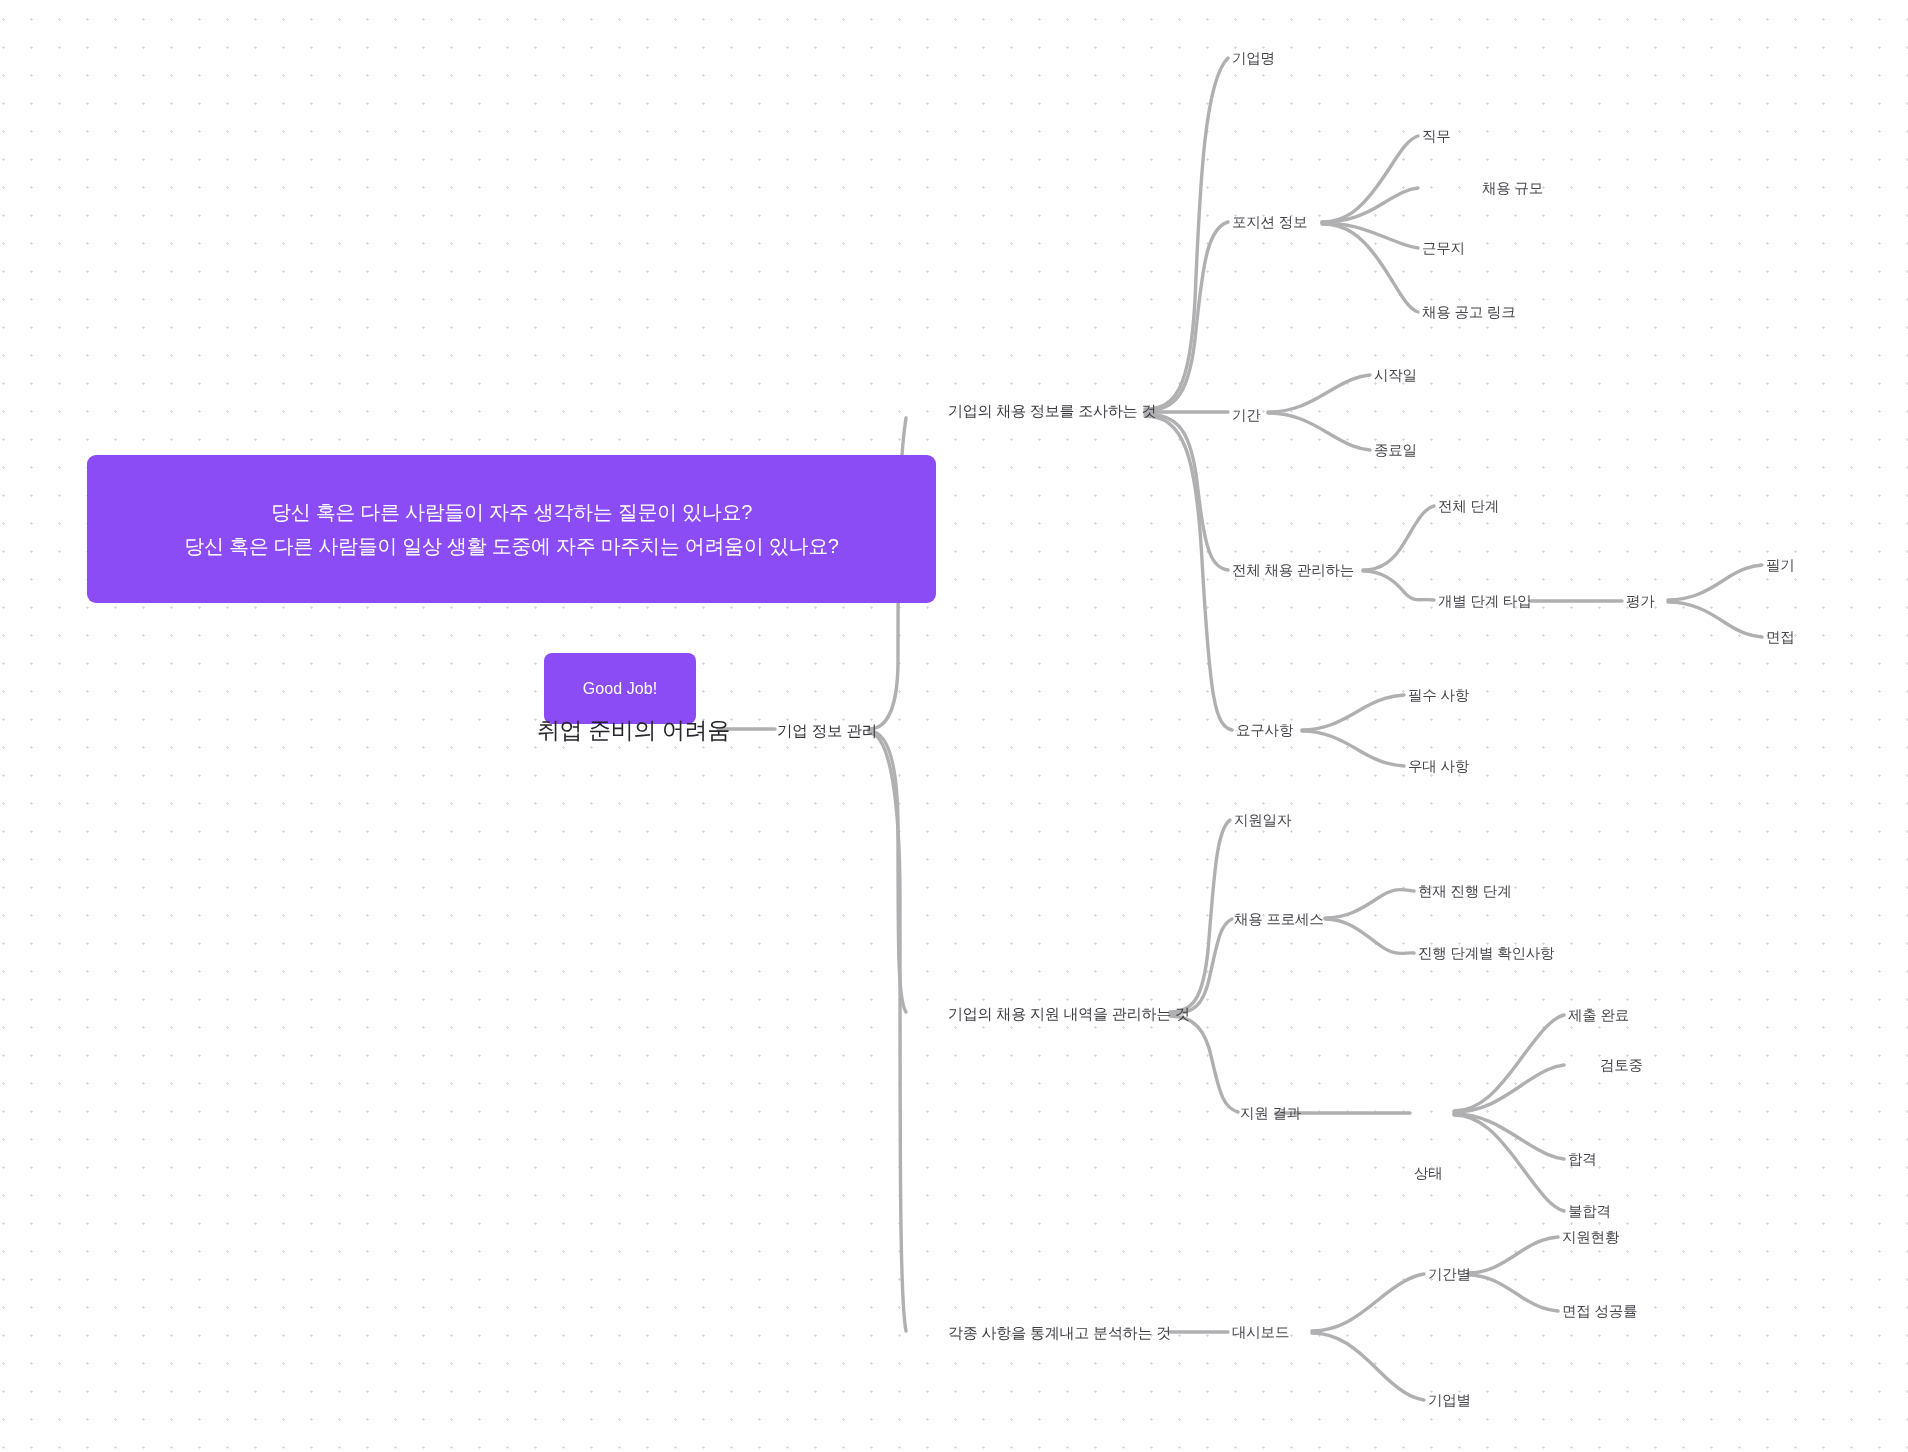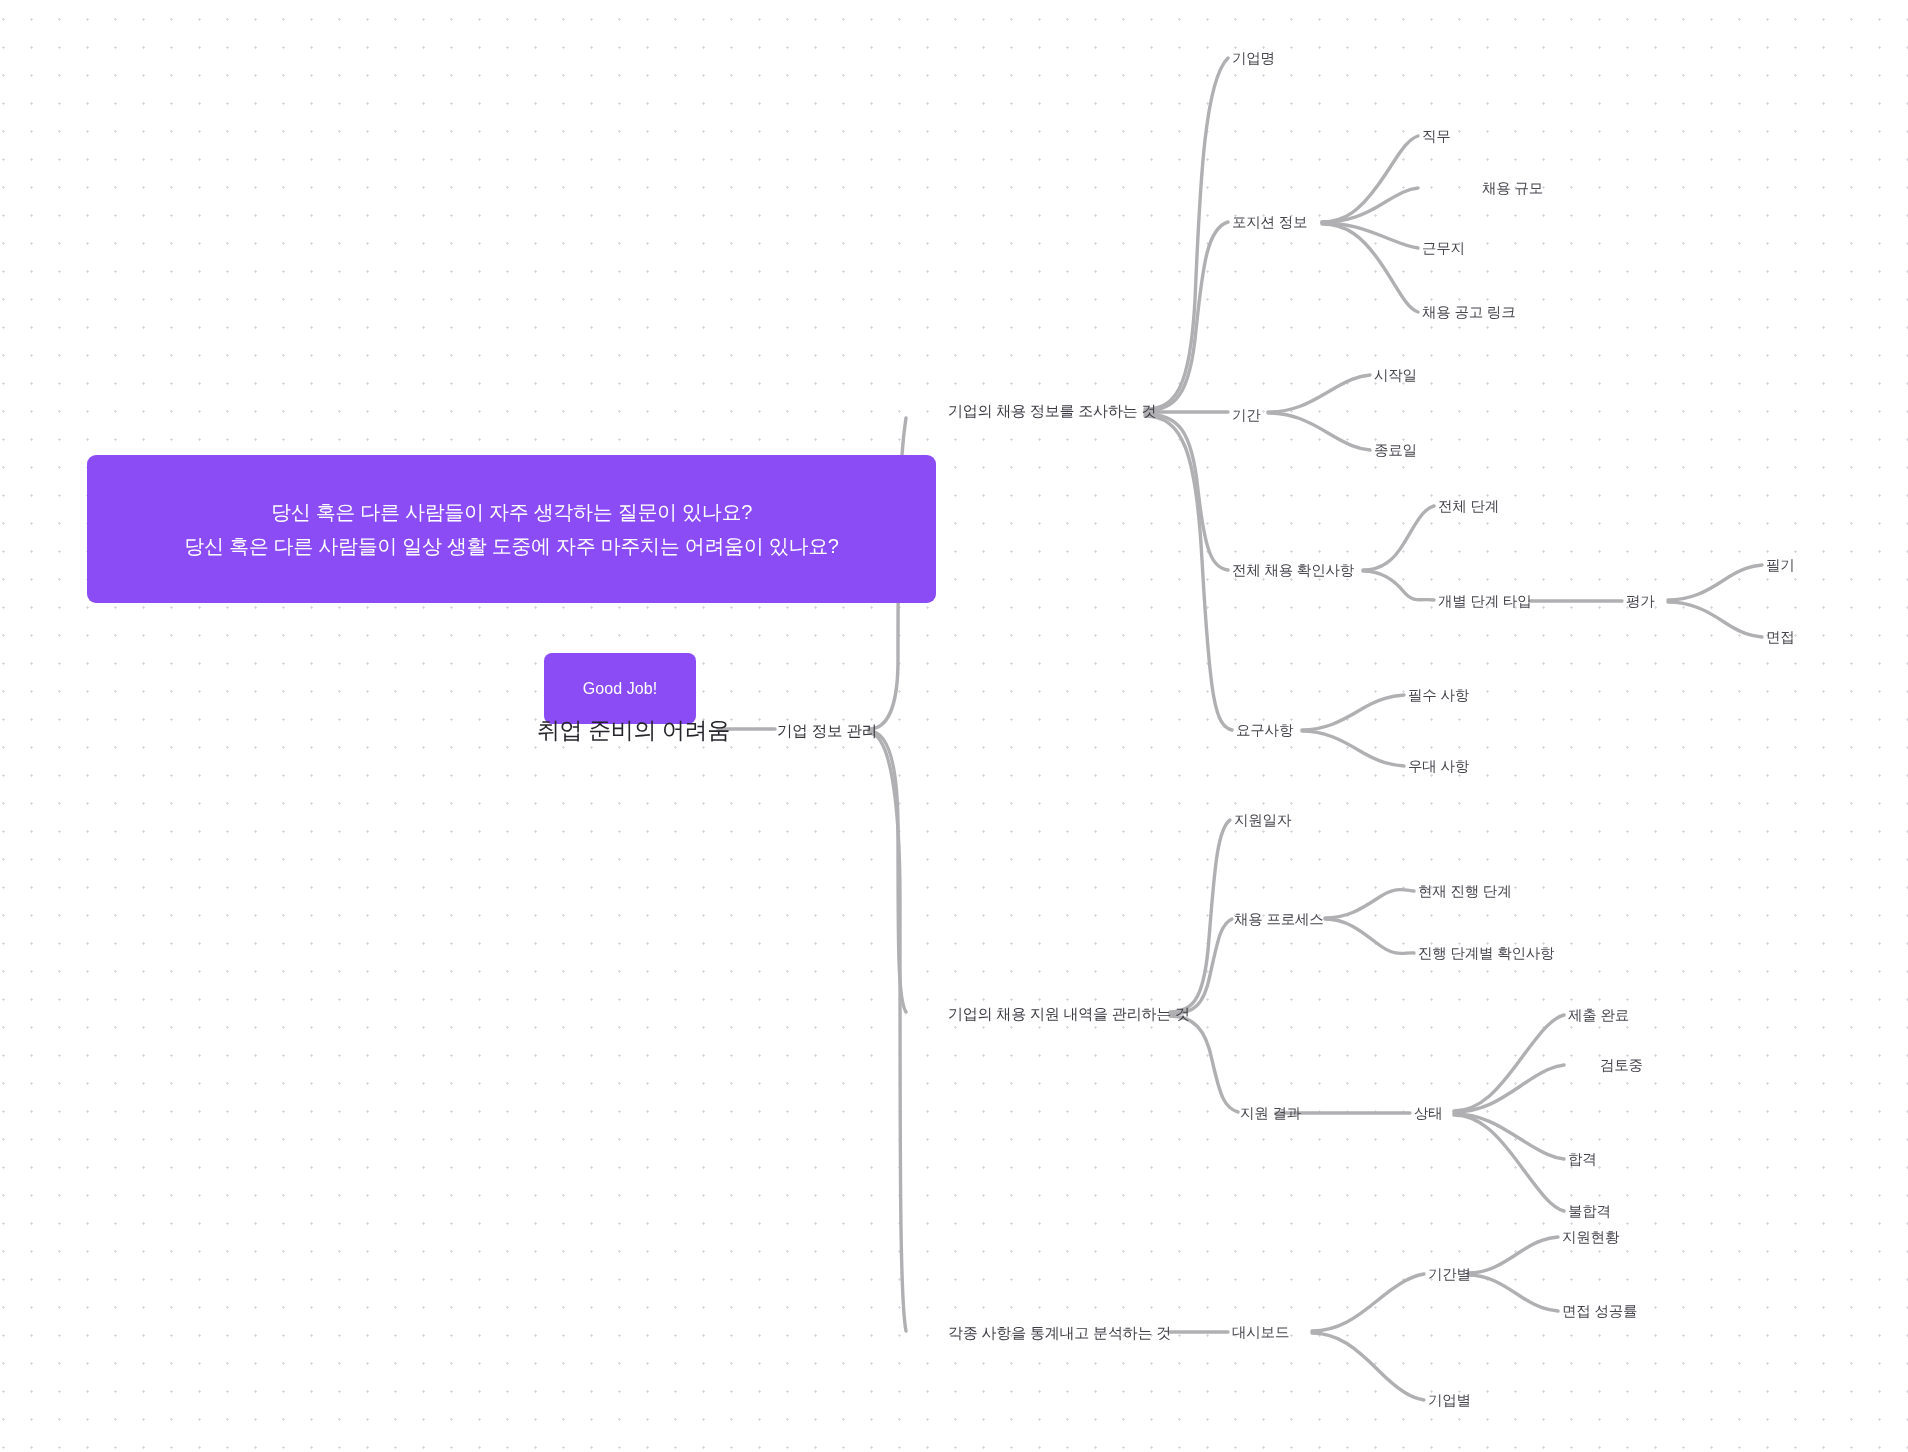--- a/index.html
+++ b/index.html
@@ -165,21 +165,21 @@
 
 <div class="node lvl-1" style="left:777px; top:723px;">기업 정보 관리</div>
 
 <div class="node lvl-2" style="left:948px; top:403px;">기업의 채용 정보를 조사하는 것</div>
 <div class="node lvl-2" style="left:948px; top:1006px;">기업의 채용 지원 내역을 관리하는 것</div>
 <div class="node lvl-2" style="left:948px; top:1325px;">각종 사항을 통계내고 분석하는 것</div>
 
 <div class="node lvl-3" style="left:1232px; top:51px;">기업명</div>
 <div class="node lvl-3" style="left:1232px; top:215px;">포지션 정보</div>
 <div class="node lvl-3" style="left:1232px; top:408px;">기간</div>
-<div class="node lvl-3" style="left:1232px; top:563px;">전체 채용 확인사항</div>
+<div class="node lvl-3" style="left:1232px; top:563px;">전체 채용 관리하는</div>
 <div class="node lvl-3" style="left:1236px; top:723px;">요구사항</div>
 
 <div class="node lvl-4" style="left:1422px; top:129px;">직무</div>
 <div class="node lvl-4" style="left:1482px; top:181px;">채용 규모</div>
 <div class="node lvl-4" style="left:1422px; top:241px;">근무지</div>
 <div class="node lvl-4" style="left:1422px; top:305px;">채용 공고 링크</div>
 
 <div class="node lvl-4" style="left:1374px; top:368px;">시작일</div>
 <div class="node lvl-4" style="left:1374px; top:443px;">종료일</div>
 
@@ -193,21 +193,21 @@
 <div class="node lvl-4" style="left:1408px; top:688px;">필수 사항</div>
 <div class="node lvl-4" style="left:1408px; top:759px;">우대 사항</div>
 
 <div class="node lvl-3" style="left:1234px; top:813px;">지원일자</div>
 <div class="node lvl-3" style="left:1234px; top:912px;">채용 프로세스</div>
 <div class="node lvl-3" style="left:1240px; top:1106px;">지원 결과</div>
 
 <div class="node lvl-4" style="left:1418px; top:884px;">현재 진행 단계</div>
 <div class="node lvl-4" style="left:1418px; top:946px;">진행 단계별 확인사항</div>
 
-<div class="node lvl-4" style="left:1414px; top:1106px;">상태</div>
+<div class="node lvl-4" style="left:1414px; top:1166px;">상태</div>
 <div class="node lvl-5" style="left:1568px; top:1008px;">제출 완료</div>
 <div class="node lvl-5" style="left:1568px; top:1058px;margin-left:32px;">검토중</div>
 <div class="node lvl-5" style="left:1568px; top:1152px;">합격</div>
 <div class="node lvl-5" style="left:1568px; top:1204px;">불합격</div>
 
 <div class="node lvl-3" style="left:1232px; top:1325px;">대시보드</div>
 <div class="node lvl-4" style="left:1428px; top:1267px;">기간별</div>
 <div class="node lvl-4" style="left:1428px; top:1393px;">기업별</div>
 <div class="node lvl-5" style="left:1562px; top:1230px;">지원현황</div>
 <div class="node lvl-5" style="left:1562px; top:1304px;">면접 성공률</div>

